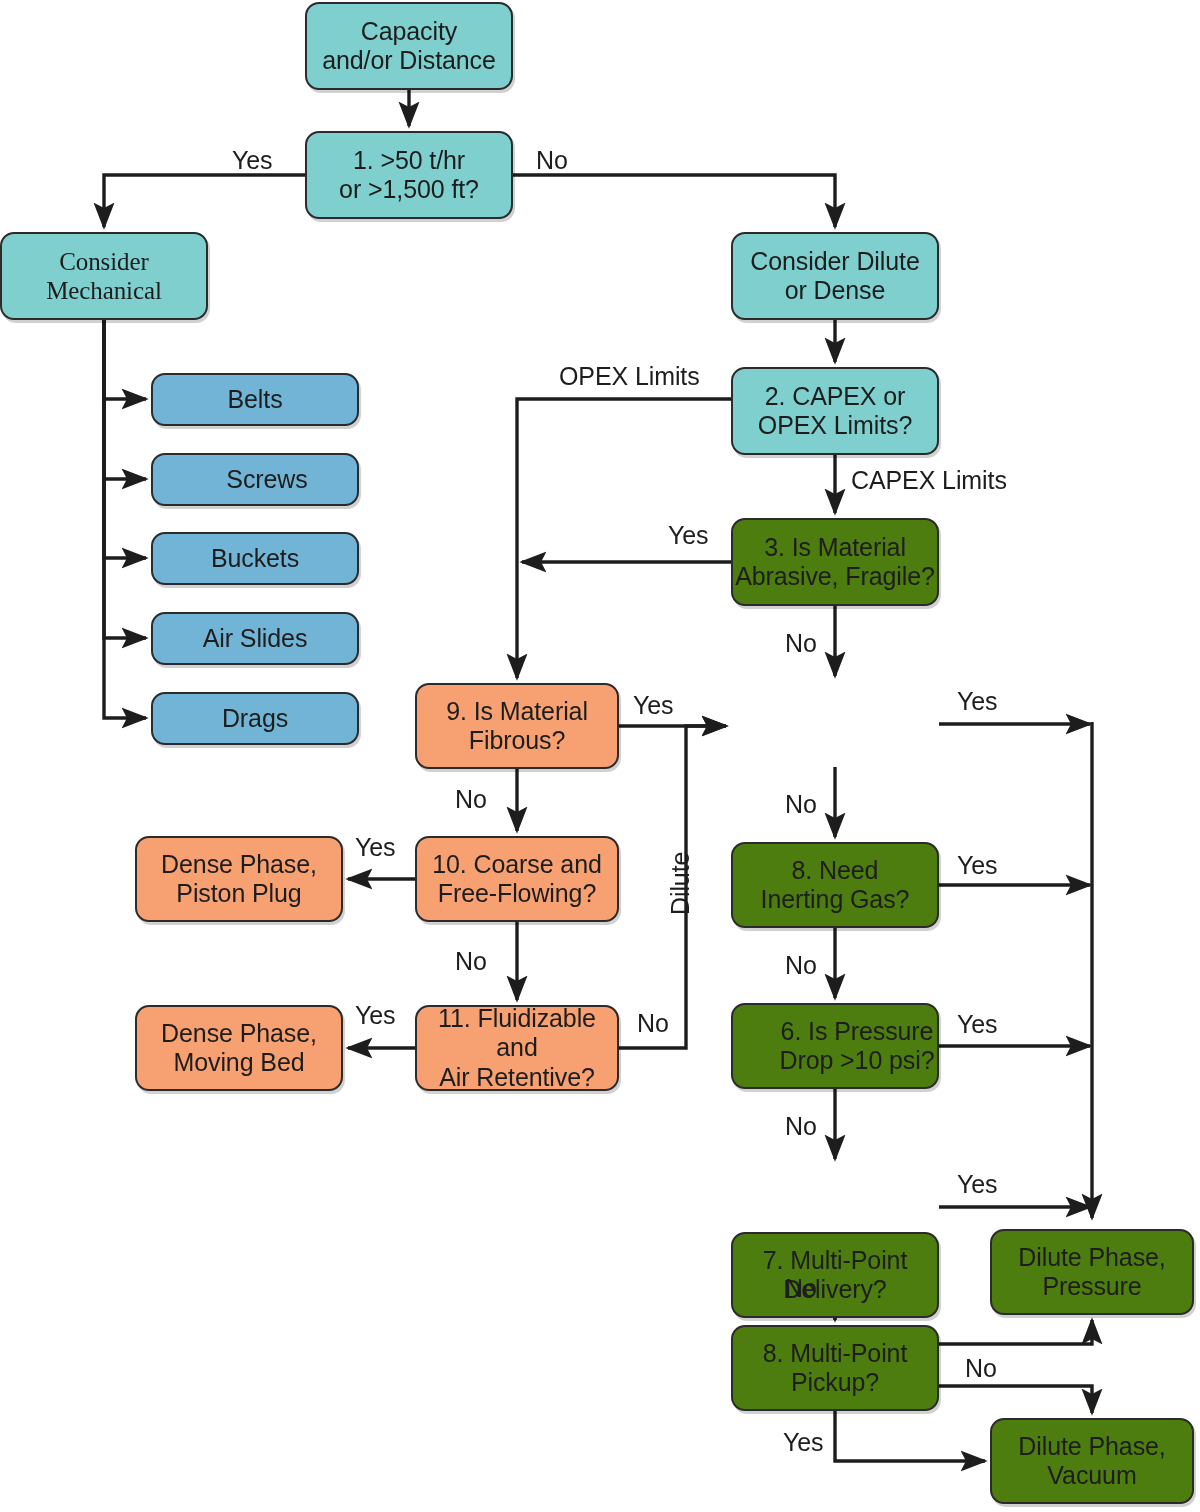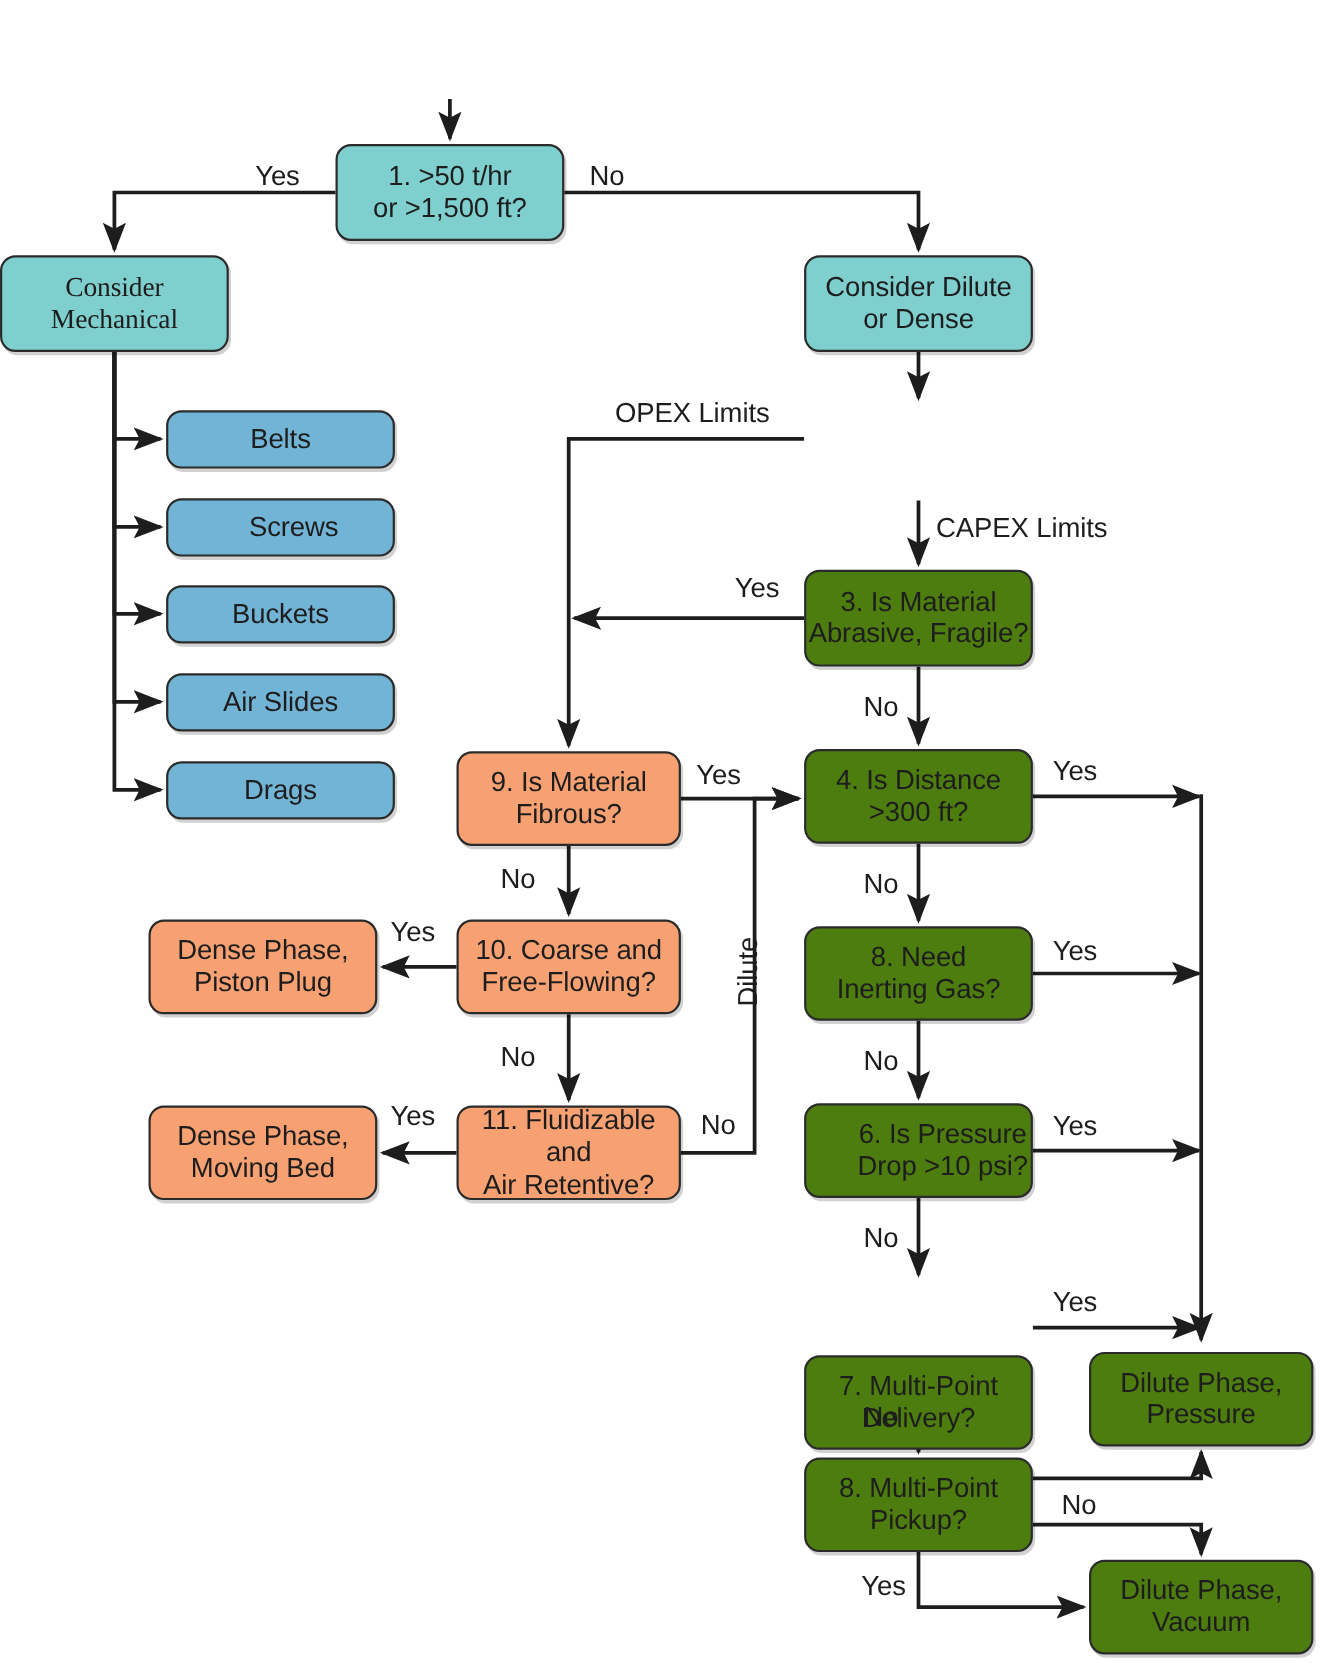--- a/index.html
+++ b/index.html
@@ -122,45 +122,47 @@
       <path d="M939,1386 L1092,1386 L1092,1413"></path>
 
       <path d="M835,1411 L835,1461 L985,1461"></path>
     </g>
 
     <g fill="none" stroke="#1d1d1d" stroke-width="3.4">
       <path d="M1092,722 L1092,1218" marker-end="url(#arrow)"></path>
     </g>
   </svg>
 
+  <div class="node teal" style="left:305px;top:2px;width:208px;height:88px;">Capacity
+and/or Distance</div>
   <div class="node teal" style="left:305px;top:131px;width:208px;height:88px;">1. &gt;50 t/hr
 or &gt;1,500 ft?</div>
   <div class="node teal" style="left:0px;top:232px;width:208px;height:88px;font-family:Liberation Serif, serif;">Consider
 Mechanical</div>
   <div class="node blue" style="left:151px;top:373px;width:208px;height:53px;">Belts</div>
   <div class="node blue" style="left:151px;top:453px;width:208px;height:53px;padding-left:24px;">Screws</div>
   <div class="node blue" style="left:151px;top:532px;width:208px;height:53px;">Buckets</div>
   <div class="node blue" style="left:151px;top:612px;width:208px;height:53px;">Air Slides</div>
   <div class="node blue" style="left:151px;top:692px;width:208px;height:53px;">Drags</div>
   <div class="node teal" style="left:731px;top:232px;width:208px;height:88px;">Consider Dilute
 or Dense</div>
+  <div class="node teal" style="left:731px;top:367px;width:208px;height:88px;">2. CAPEX or
+OPEX Limits?</div>
   <div class="node purple" style="left:731px;top:518px;width:208px;height:88px;">3. Is Material
 Abrasive, Fragile?</div>
   <div class="node orange" style="left:415px;top:683px;width:204px;height:86px;">9. Is Material
 Fibrous?</div>
   <div class="node orange" style="left:415px;top:836px;width:204px;height:86px;">10. Coarse and
 Free-Flowing?</div>
   <div class="node orange" style="left:415px;top:1005px;width:204px;height:86px;">11. Fluidizable and
 Air Retentive?</div>
   <div class="node orange" style="left:135px;top:836px;width:208px;height:86px;">Dense Phase,
 Piston Plug</div>
   <div class="node orange" style="left:135px;top:1005px;width:208px;height:86px;">Dense Phase,
 Moving Bed</div>
-  <div class="node purple" style="left:731px;top:681px;width:208px;height:86px;">4. Is Distance
-&gt;300 ft?</div>
   <div class="node purple" style="left:731px;top:842px;width:208px;height:86px;">8. Need
 Inerting Gas?</div>
   <div class="node purple" style="left:731px;top:1003px;width:208px;height:86px;padding-left:44px;">6. Is Pressure
 Drop &gt;10 psi?</div>
   <div class="node purple" style="left:731px;top:1232px;width:208px;height:86px;">7. Multi-Point
 Delivery?</div>
   <div class="node purple" style="left:731px;top:1325px;width:208px;height:86px;">8. Multi-Point
 Pickup?</div>
   <div class="node purple" style="left:990px;top:1229px;width:204px;height:86px;">Dilute Phase,
 Pressure</div>

